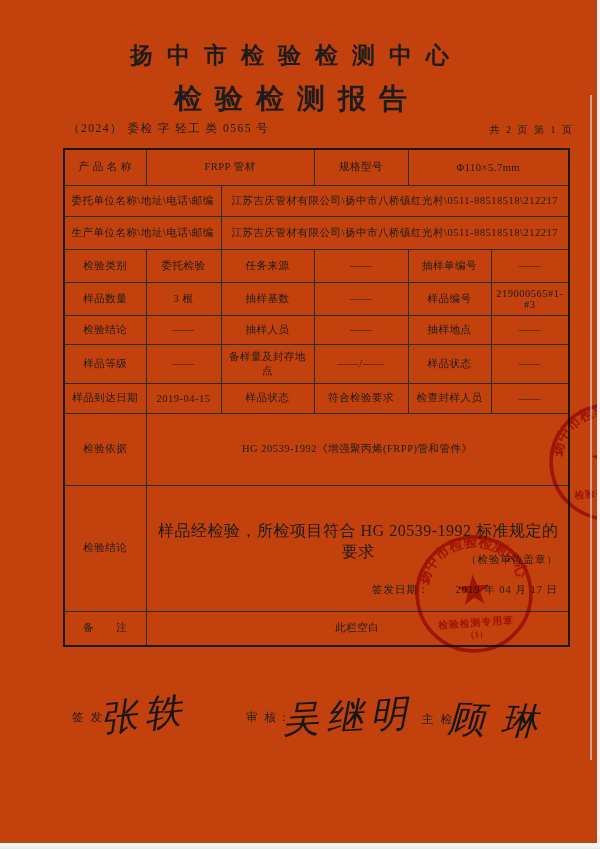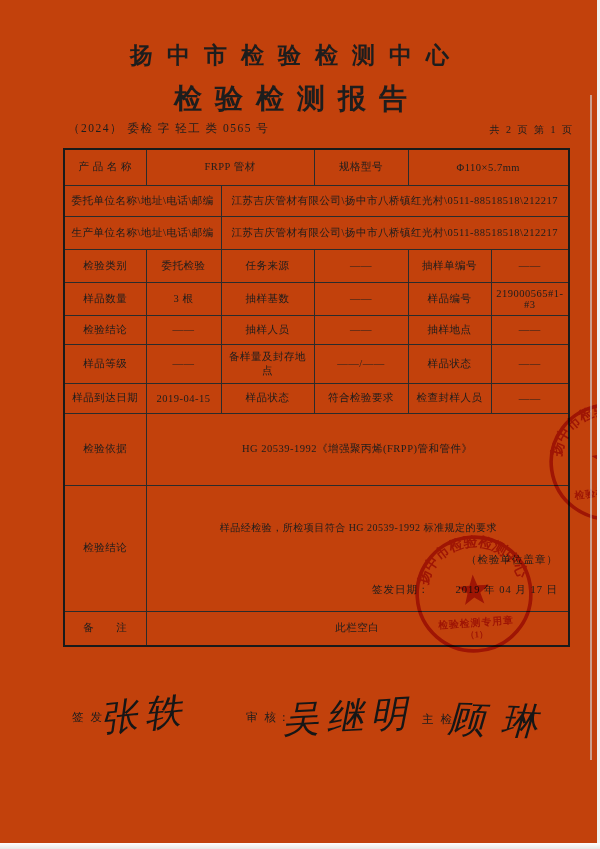--- a/index.html
+++ b/index.html
@@ -31,21 +31,21 @@
   }
   td.lbl{letter-spacing:1px;}
   td.left{text-align:left; padding-left:7px;}
   td.addr{font-size:10px; letter-spacing:0; text-align:left; padding-left:7px;}
   td.small{font-size:8.5px; letter-spacing:0;}
   tr.r0{height:36px;} tr.r1{height:30px;} tr.r2{height:31px;} tr.r3{height:33px;}
   tr.r4{height:33px;} tr.r5{height:29px;} tr.r6{height:29px;} tr.r7{height:29px;}
   tr.r8{height:30px;} tr.r9{height:25px;} tr.r10{height:72px;} tr.r11{height:126px;}
   tr.r12{height:35px;}
   td.concl-cell{position:relative; vertical-align:top; text-align:left;}
-  .concl-text{padding:30px 6px 0 8px; font-size:10px;}
+  .concl-text{padding:30px 6px 0 8px; font-size:16px;}
   .concl-seal-note{position:absolute; right:10px; bottom:44px; font-size:10.5px; letter-spacing:1px;}
   .concl-issue{position:absolute; right:10px; bottom:14px; font-size:10.5px; letter-spacing:1px;}
   .concl-issue .gap{display:inline-block; width:26px;}
   
   .sig-area{position:absolute; left:0; top:688px; width:600px; height:75px;}
   .sig-label{position:absolute; font-size:11.5px; letter-spacing:2px;}
   .sig-name{
     position:absolute; font-family:"DejaVu Serif",serif; font-style:italic;
     font-size:37px; letter-spacing:7px; color:#161616; white-space:nowrap;
   }

